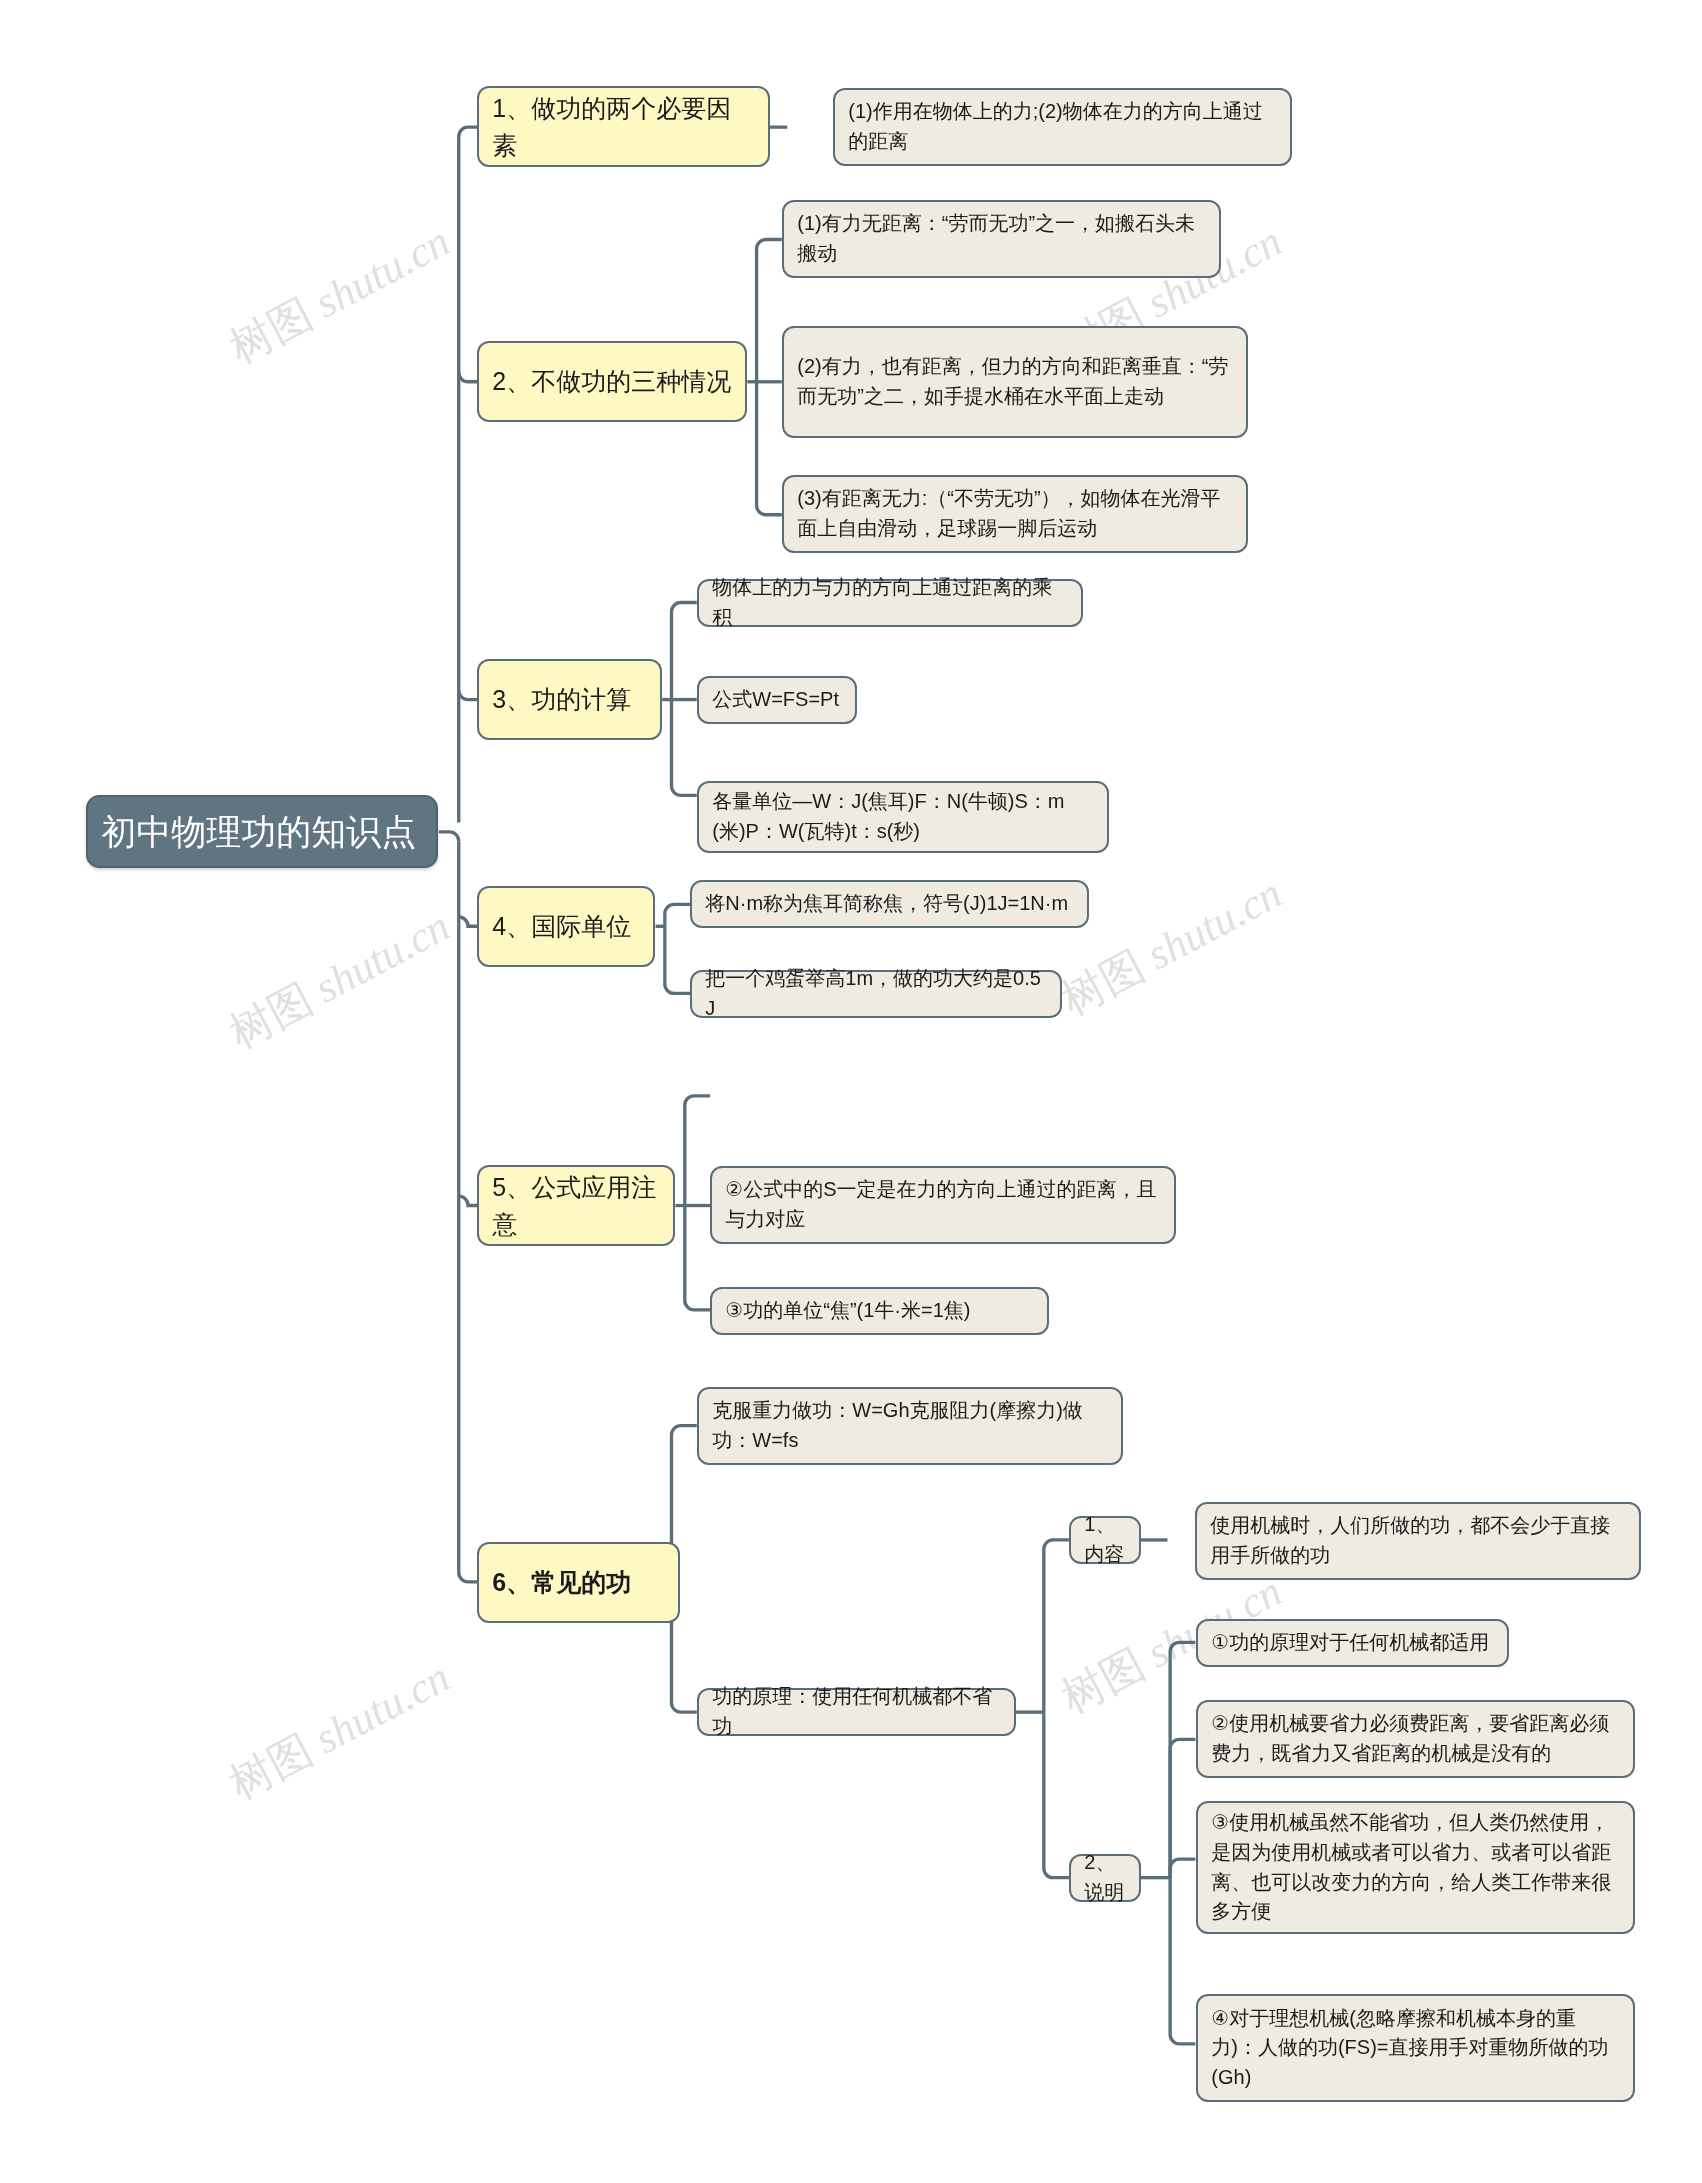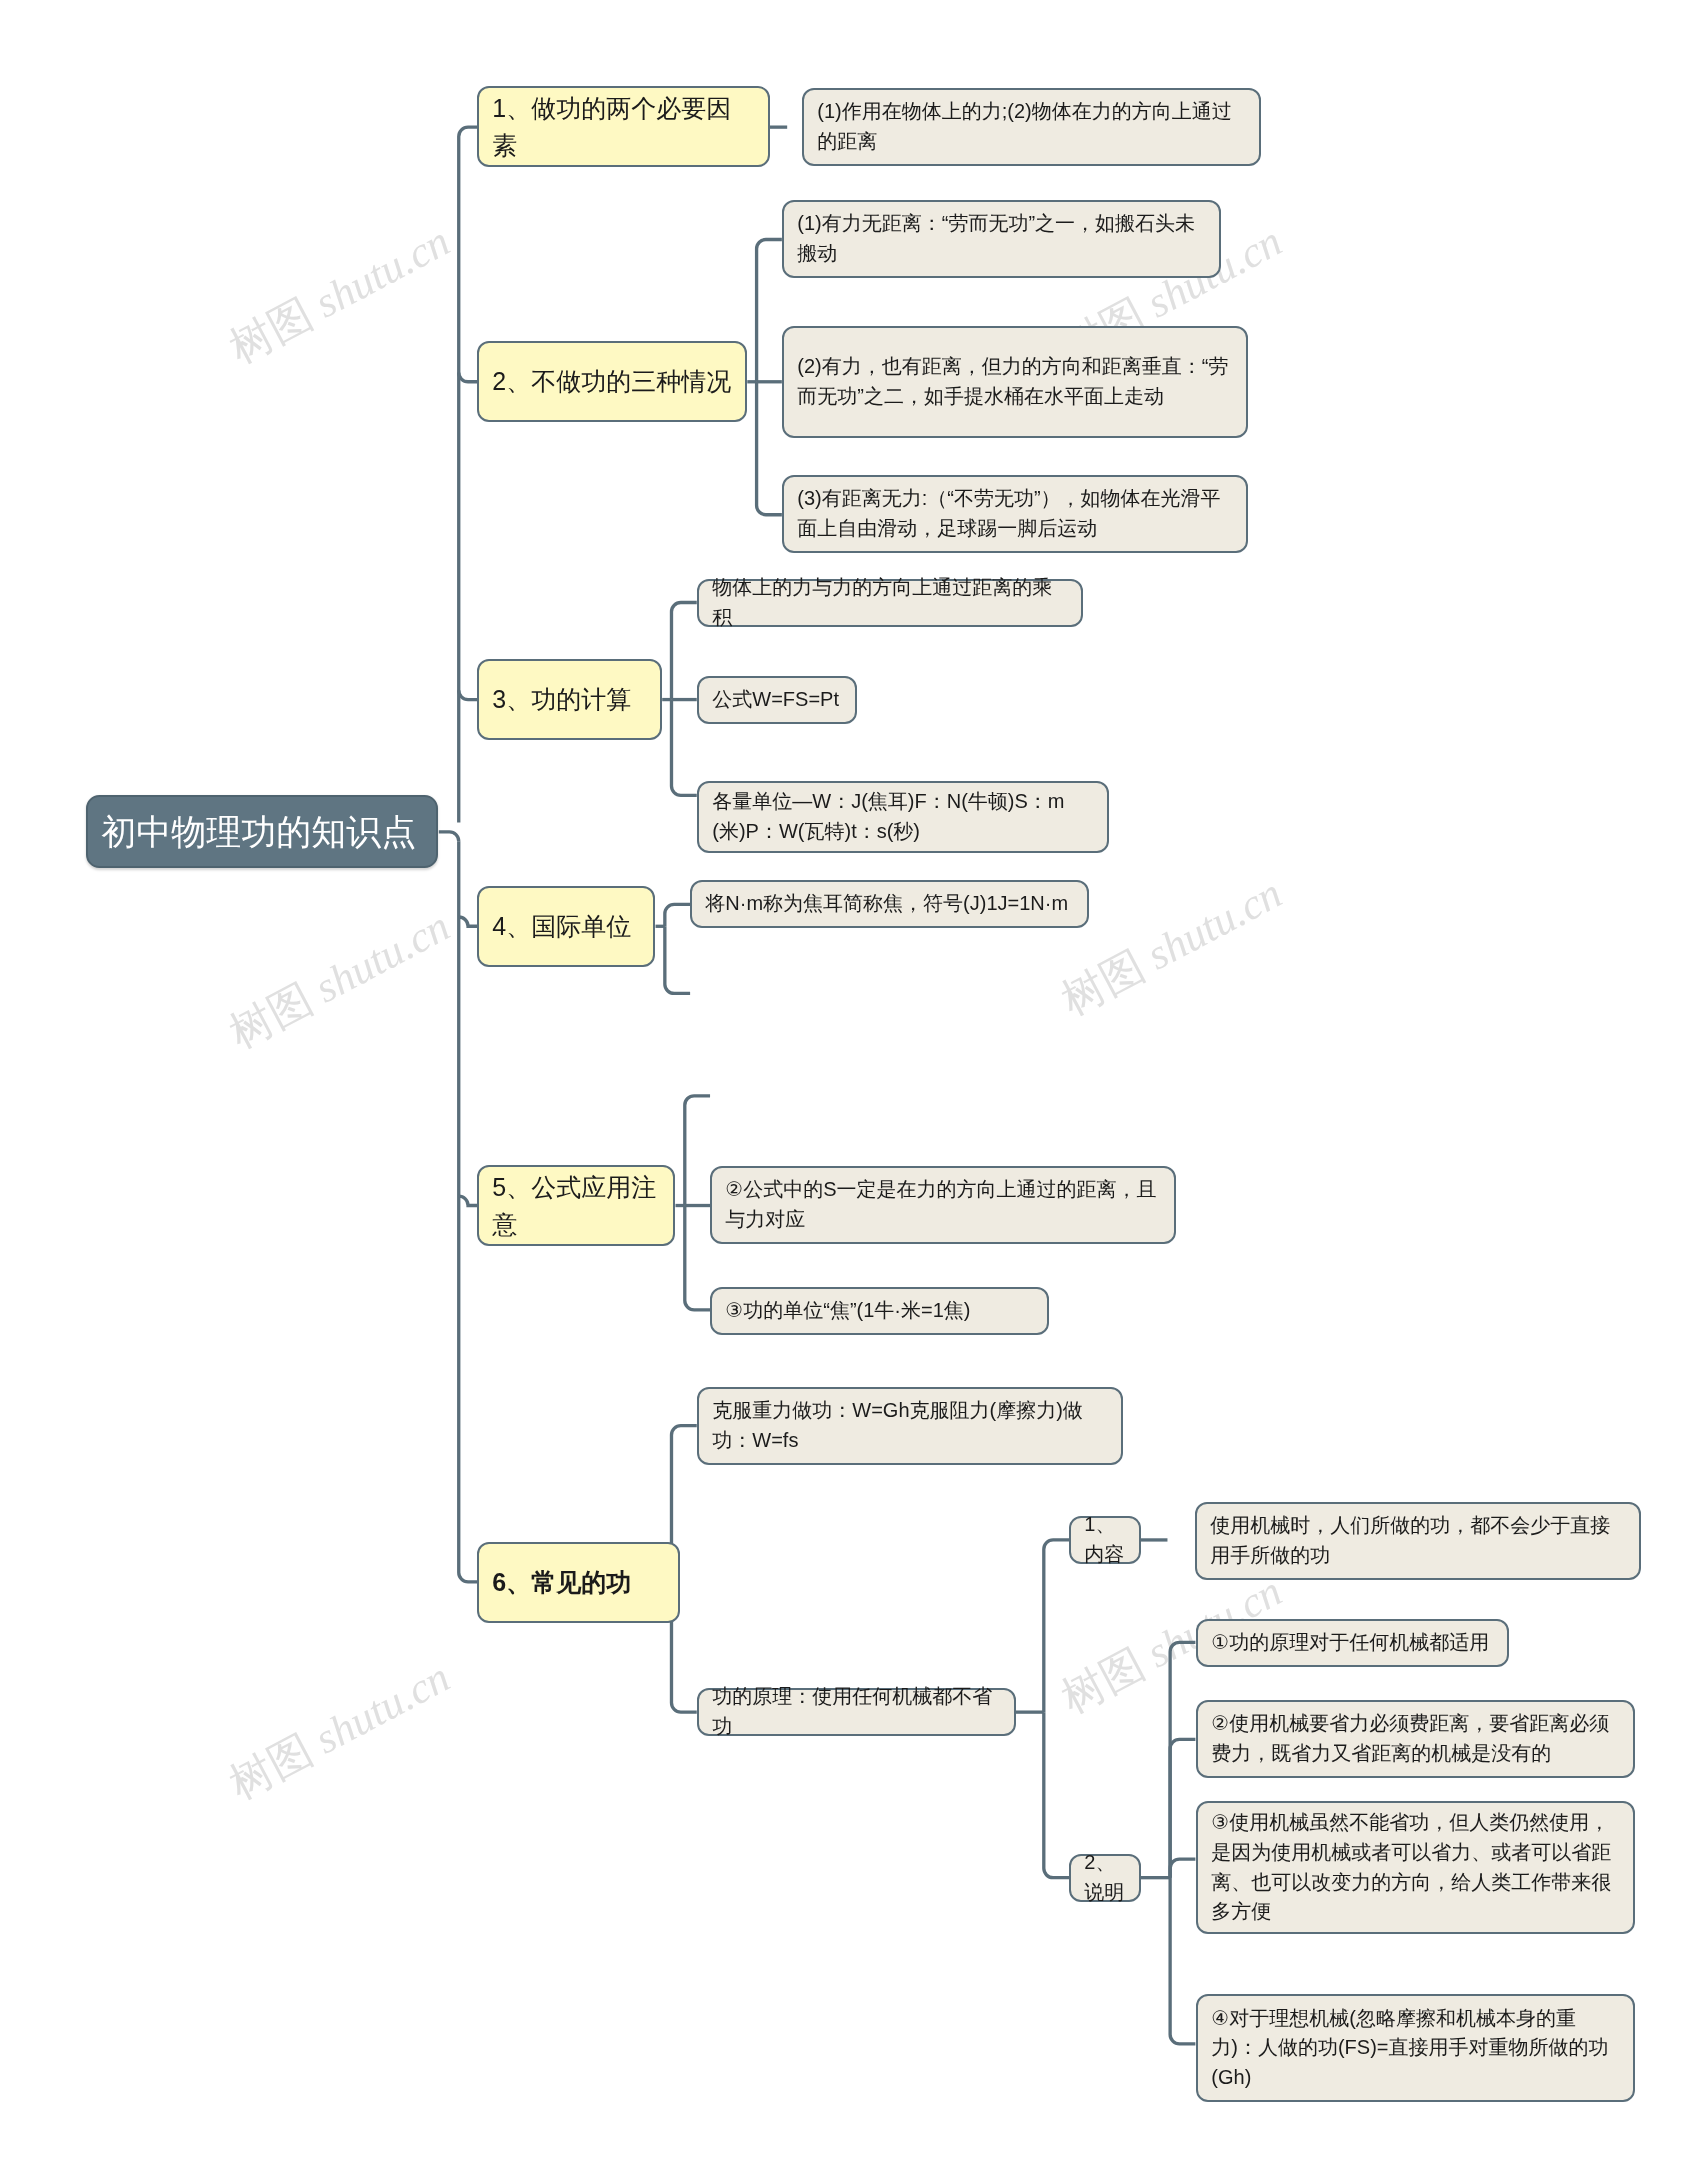--- a/index.html
+++ b/index.html
@@ -133,21 +133,21 @@
     <path d="M 1760 2824 V 3060 A 14 14 0 0 0 1774 3074 H 1798"></path>
   </svg>
 
   <div class="node root" style="left:86px; top:795px; width:352px; height:73px;">
     <span class="txt">初中物理功的知识点</span>
   </div>
 
   <div class="node lvl1" style="left:477px; top:86px; width:293px; height:81px;">
     <span class="txt">1、做功的两个必要因素</span>
   </div>
-  <div class="node lvl2" style="left:802px; top:88px; width:459px; height:78px;">
+  <div class="node lvl2" style="left:833px; top:88px; width:459px; height:78px;">
     <span class="txt">(1)作用在物体上的力;(2)物体在力的方向上通过的距离</span>
   </div>
 
   <div class="node lvl1" style="left:477px; top:341px; width:270px; height:81px;">
     <span class="txt">2、不做功的三种情况</span>
   </div>
   <div class="node lvl2" style="left:782px; top:200px; width:439px; height:78px;">
     <span class="txt">(1)有力无距离：“劳而无功”之一，如搬石头未搬动</span>
   </div>
   <div class="node lvl2" style="left:782px; top:326px; width:466px; height:112px;">
@@ -169,20 +169,23 @@
   <div class="node lvl2" style="left:697px; top:781px; width:412px; height:72px;">
     <span class="txt">各量单位—W：J(焦耳)F：N(牛顿)S：m(米)P：W(瓦特)t：s(秒)</span>
   </div>
 
   <div class="node lvl1" style="left:477px; top:886px; width:178px; height:81px;">
     <span class="txt">4、国际单位</span>
   </div>
   <div class="node lvl2" style="left:690px; top:880px; width:399px; height:48px;">
     <span class="txt">将N·m称为焦耳简称焦，符号(J)1J=1N·m</span>
   </div>
+  <div class="node lvl2" style="left:690px; top:970px; width:372px; height:48px;">
+    <span class="txt">把一个鸡蛋举高1m，做的功大约是0.5J</span>
+  </div>
 
   <div class="node lvl1" style="left:477px; top:1165px; width:198px; height:81px;">
     <span class="txt">5、公式应用注意</span>
   </div>
   <div class="node lvl2" style="left:710px; top:1166px; width:466px; height:78px;">
     <span class="txt">②公式中的S一定是在力的方向上通过的距离，且与力对应</span>
   </div>
   <div class="node lvl2" style="left:710px; top:1287px; width:339px; height:48px;">
     <span class="txt">③功的单位“焦”(1牛·米=1焦)</span>
   </div>

